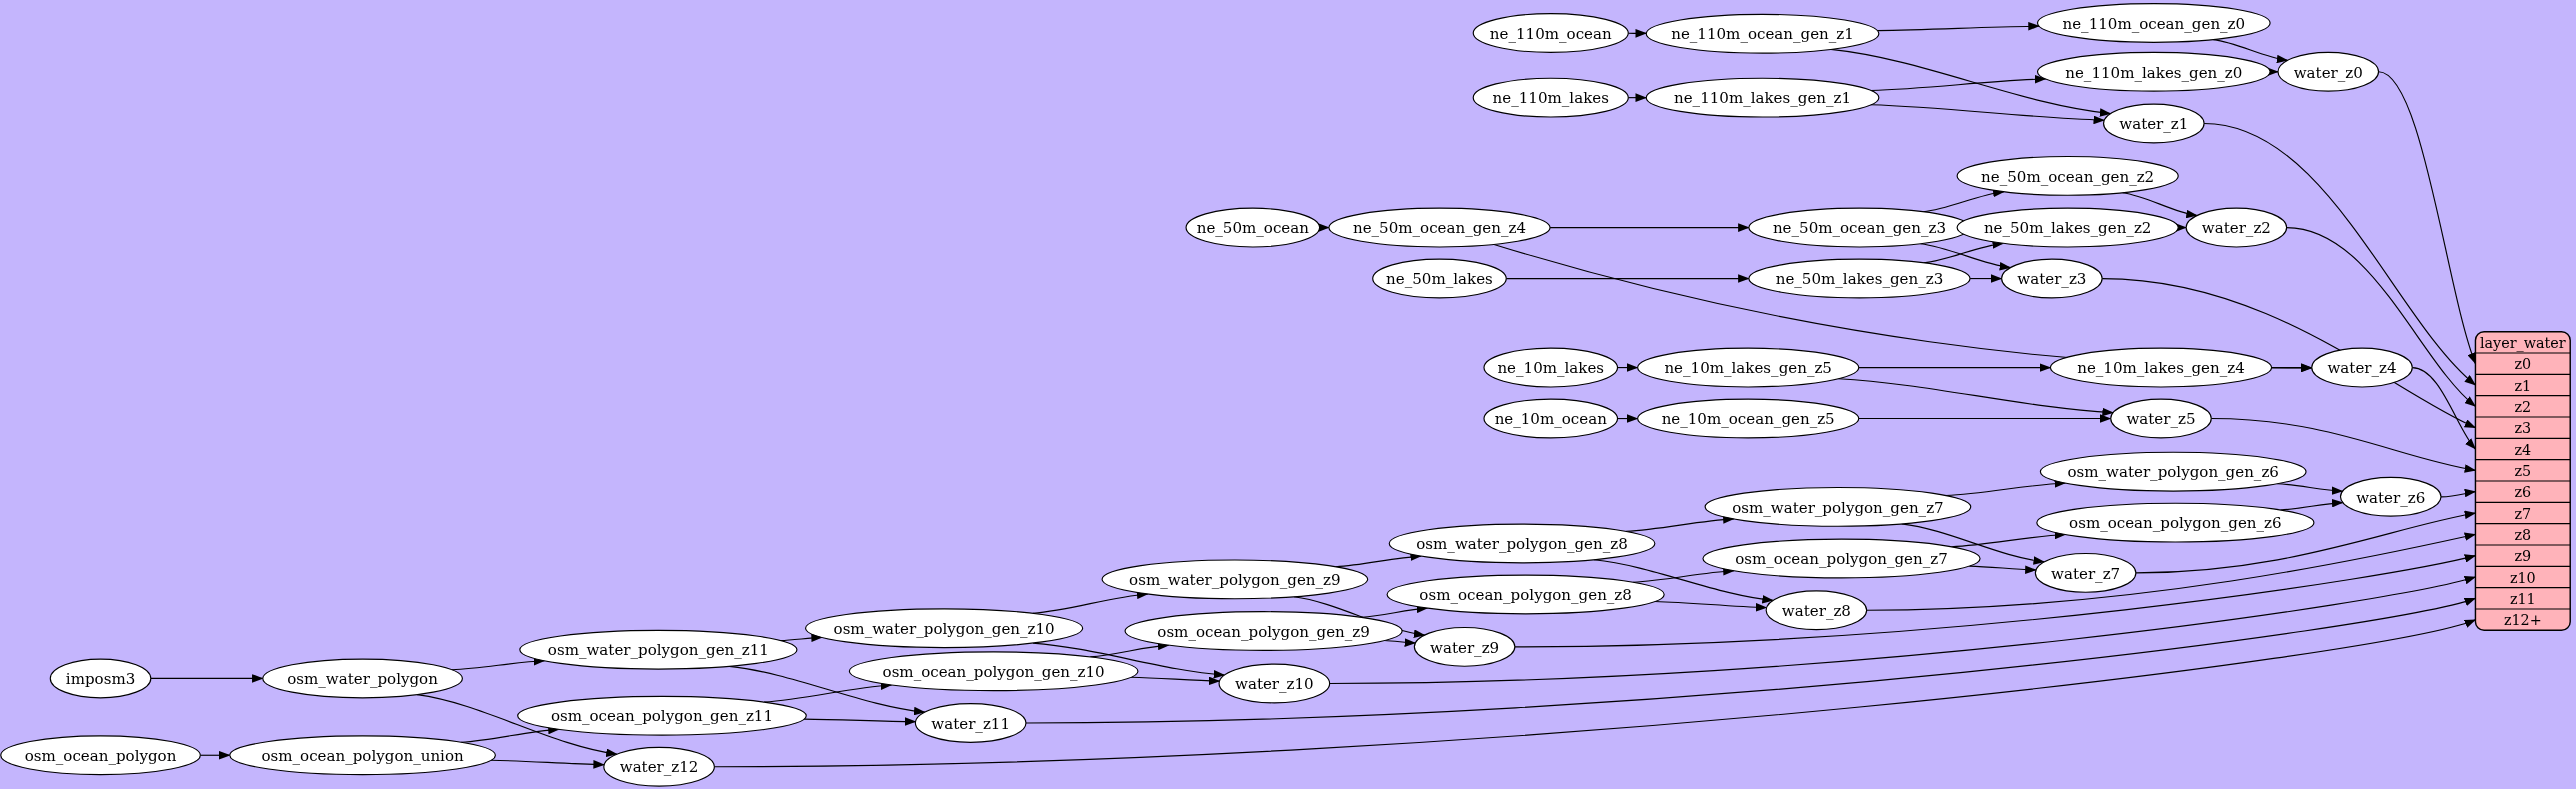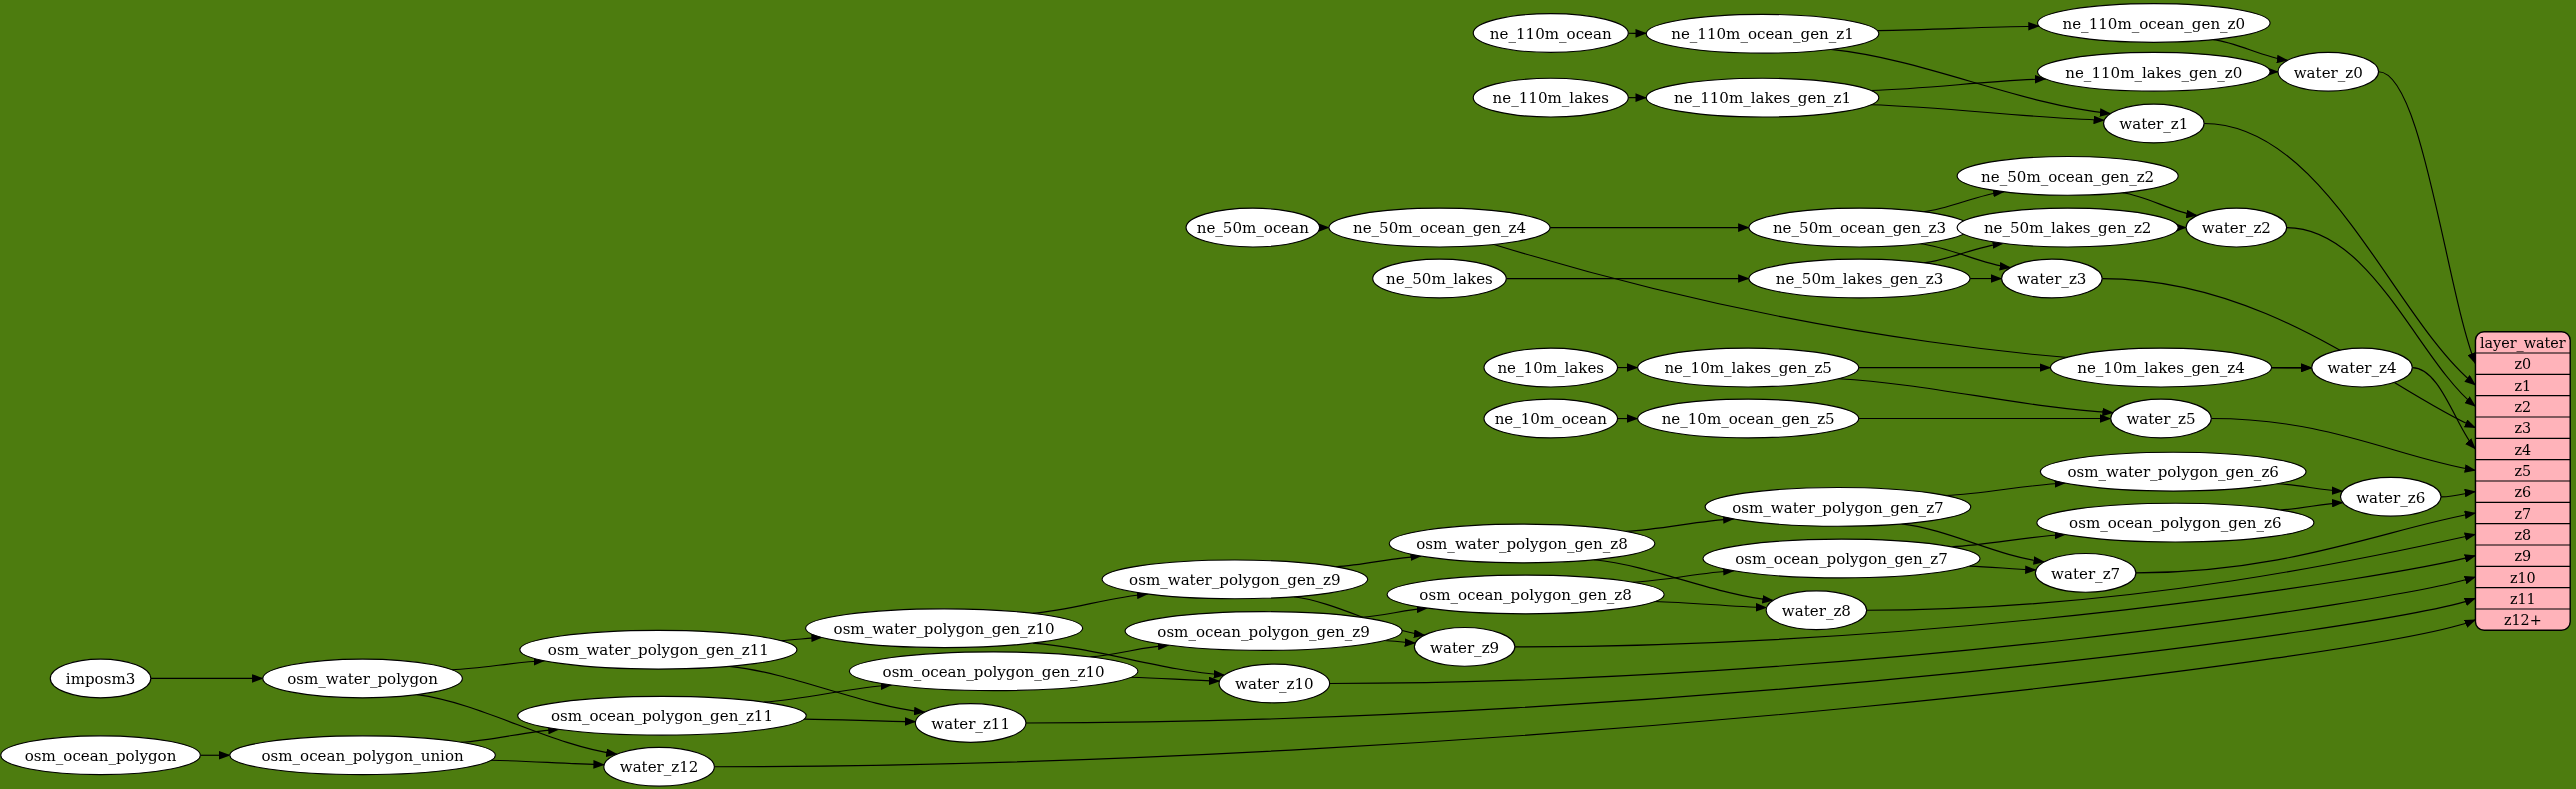--- a/index.html
+++ b/index.html
@@ -1,17 +1,17 @@
 <!DOCTYPE html>
 <html style="font-size:11.5px"><head>
 <meta charset="utf-8">
 <style>
   html,body{margin:0;padding:0;background:#ffffff;}
   body{font-family:"DejaVu Serif","Liberation Serif",serif;}
-  #canvas-wrap{position:relative;width:2576px;height:789px;background:#4d7c0f;overflow:hidden;}
+  #canvas-wrap{position:relative;width:2576px;height:789px;background:#c4b5fd;overflow:hidden;}
   svg{display:block;}
   text{font-family:"DejaVu Serif","Liberation Serif",serif;fill:#000000;}
 </style>
 </head>
 <body>
 
 <div id="canvas-wrap">
   <svg id="graph-svg" width="2576" height="789" viewBox="0 0 3588 1099" xmlns="http://www.w3.org/2000/svg">
     <defs>
       <marker id="arrow" markerWidth="16" markerHeight="12" refX="15" refY="6" orient="auto" markerUnits="userSpaceOnUse">

